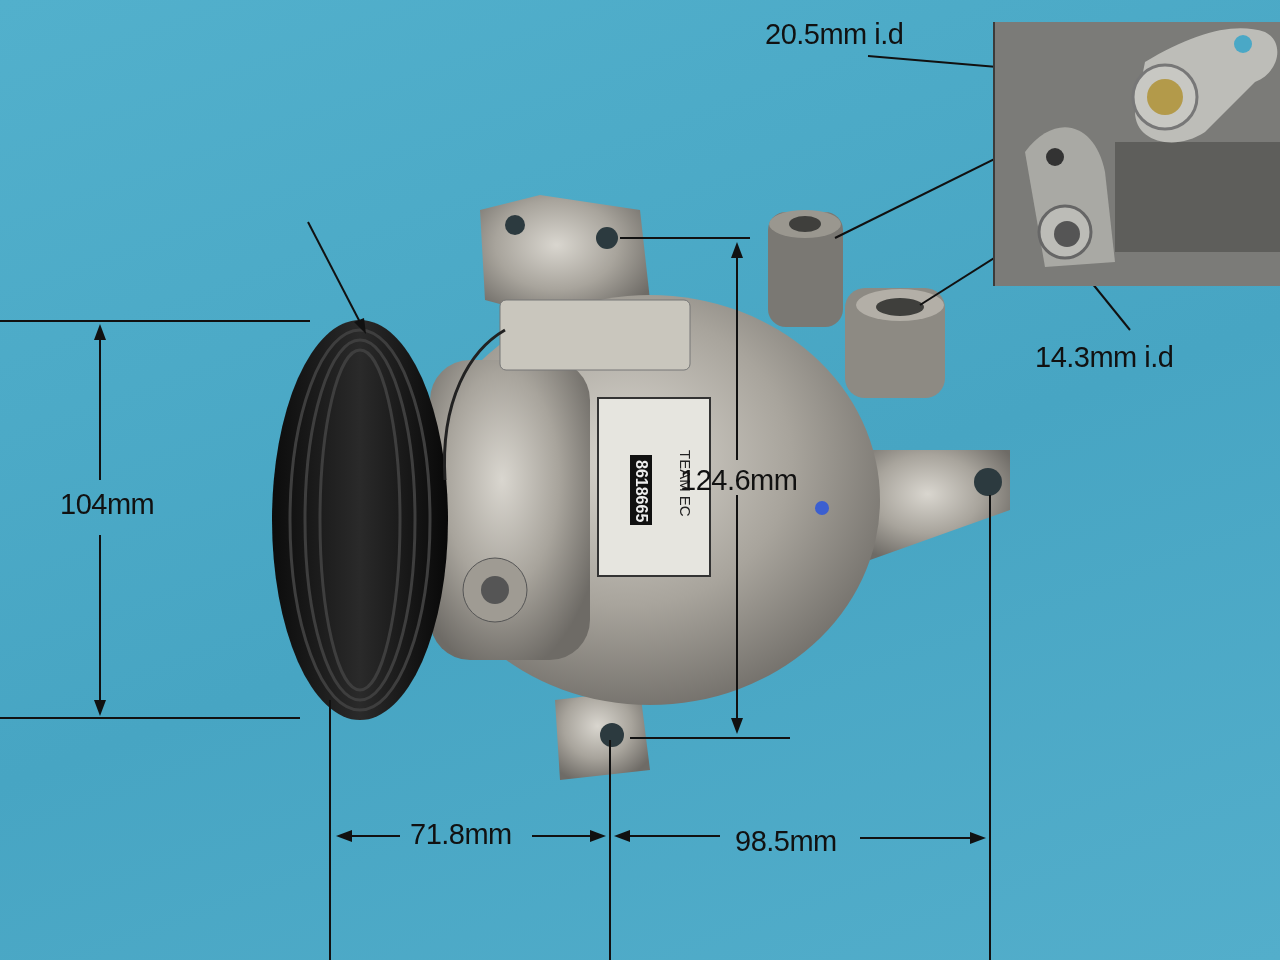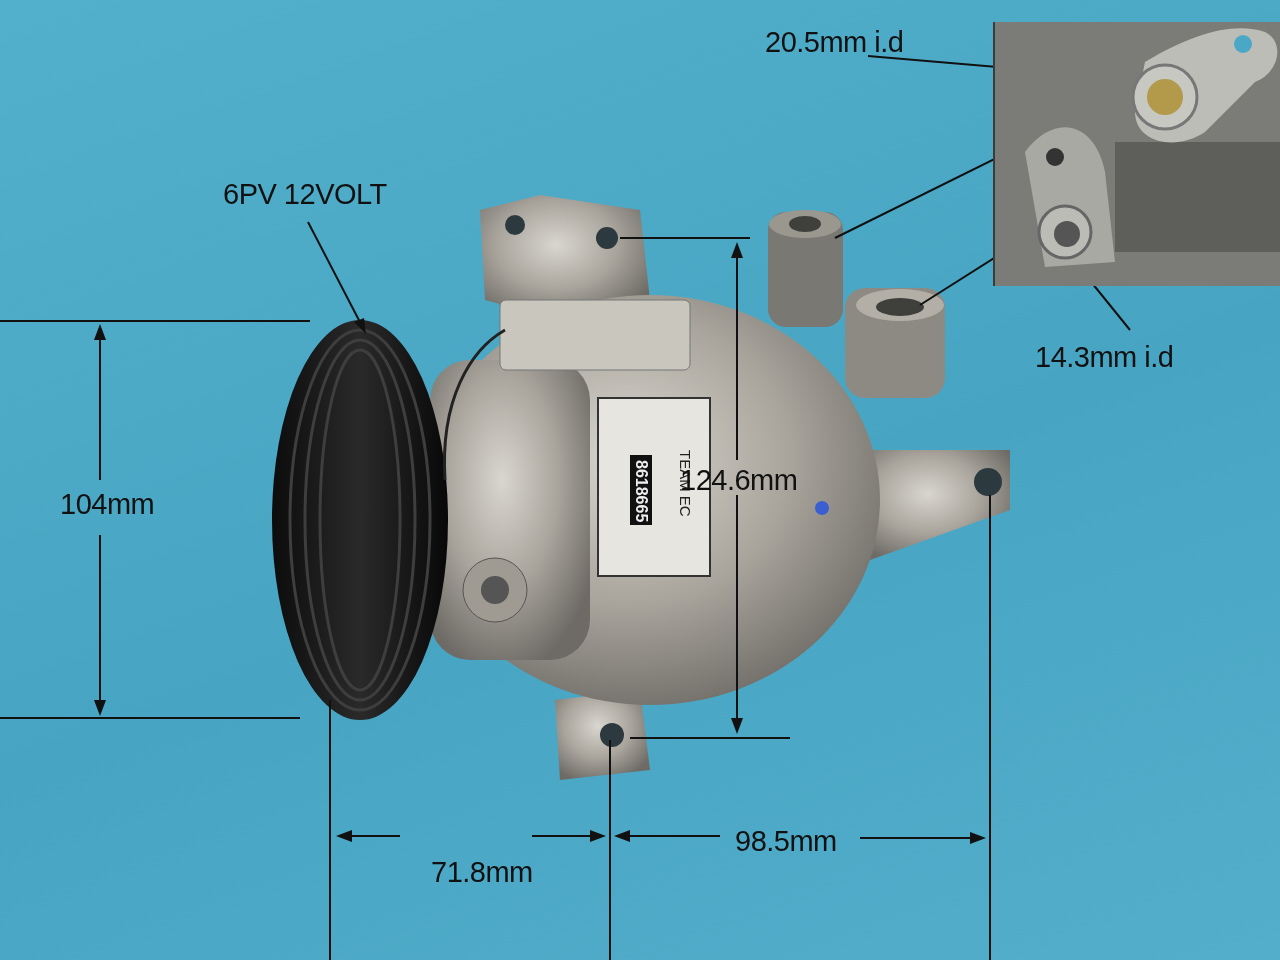--- a/index.html
+++ b/index.html
@@ -118,20 +118,19 @@
       <circle cx="170" cy="75" r="32" fill="#c8c8c3" stroke="#777" stroke-width="3"></circle>
       <circle cx="170" cy="75" r="18" fill="#b39a4a"></circle>
       <circle cx="248" cy="22" r="9" fill="#4aa8c6"></circle>
       <path d="M30 130 C60 90 100 100 110 150 L120 240 L50 245 Z" fill="#a9a9a4"></path>
       <circle cx="60" cy="135" r="9" fill="#333"></circle>
       <circle cx="70" cy="210" r="26" fill="#bcbcb7" stroke="#666" stroke-width="3"></circle>
       <circle cx="72" cy="212" r="13" fill="#555"></circle>
     </svg>
   </div>
 
-  <div class="lbl" style="left:223px;top:178px;">6PV 12VOLT</div>
   <div class="lbl" style="left:60px;top:488px;">104mm</div>
   <div class="lbl" style="left:680px;top:464px;">124.6mm</div>
-  <div class="lbl" style="left:765px;top:26px;">20.5mm i.d</div>
+  <div class="lbl" style="left:765px;top:18px;">20.5mm i.d</div>
   <div class="lbl" style="left:1035px;top:341px;">14.3mm i.d</div>
-  <div class="lbl" style="left:410px;top:856px;margin-left:21px;">71.8mm</div>
+  <div class="lbl" style="left:410px;top:818px;">71.8mm</div>
   <div class="lbl" style="left:735px;top:825px;text-align:center;">98.5mm</div>
 </div>
 
 </body></html>

